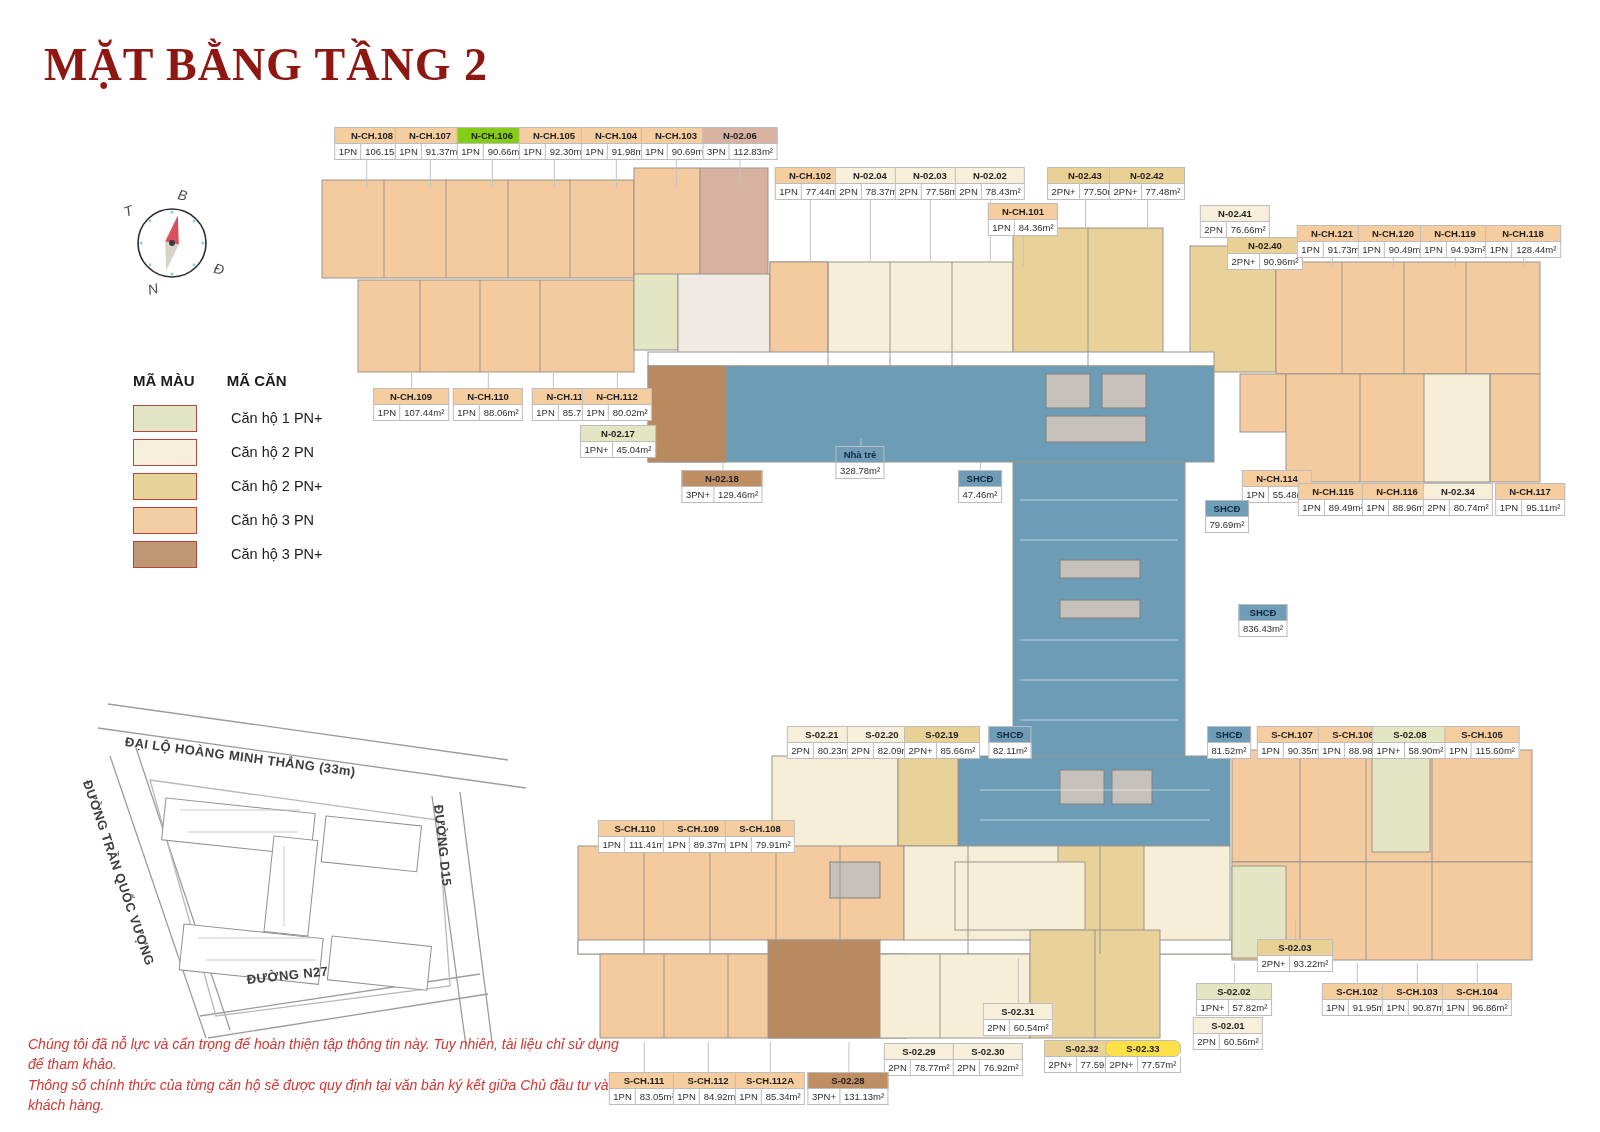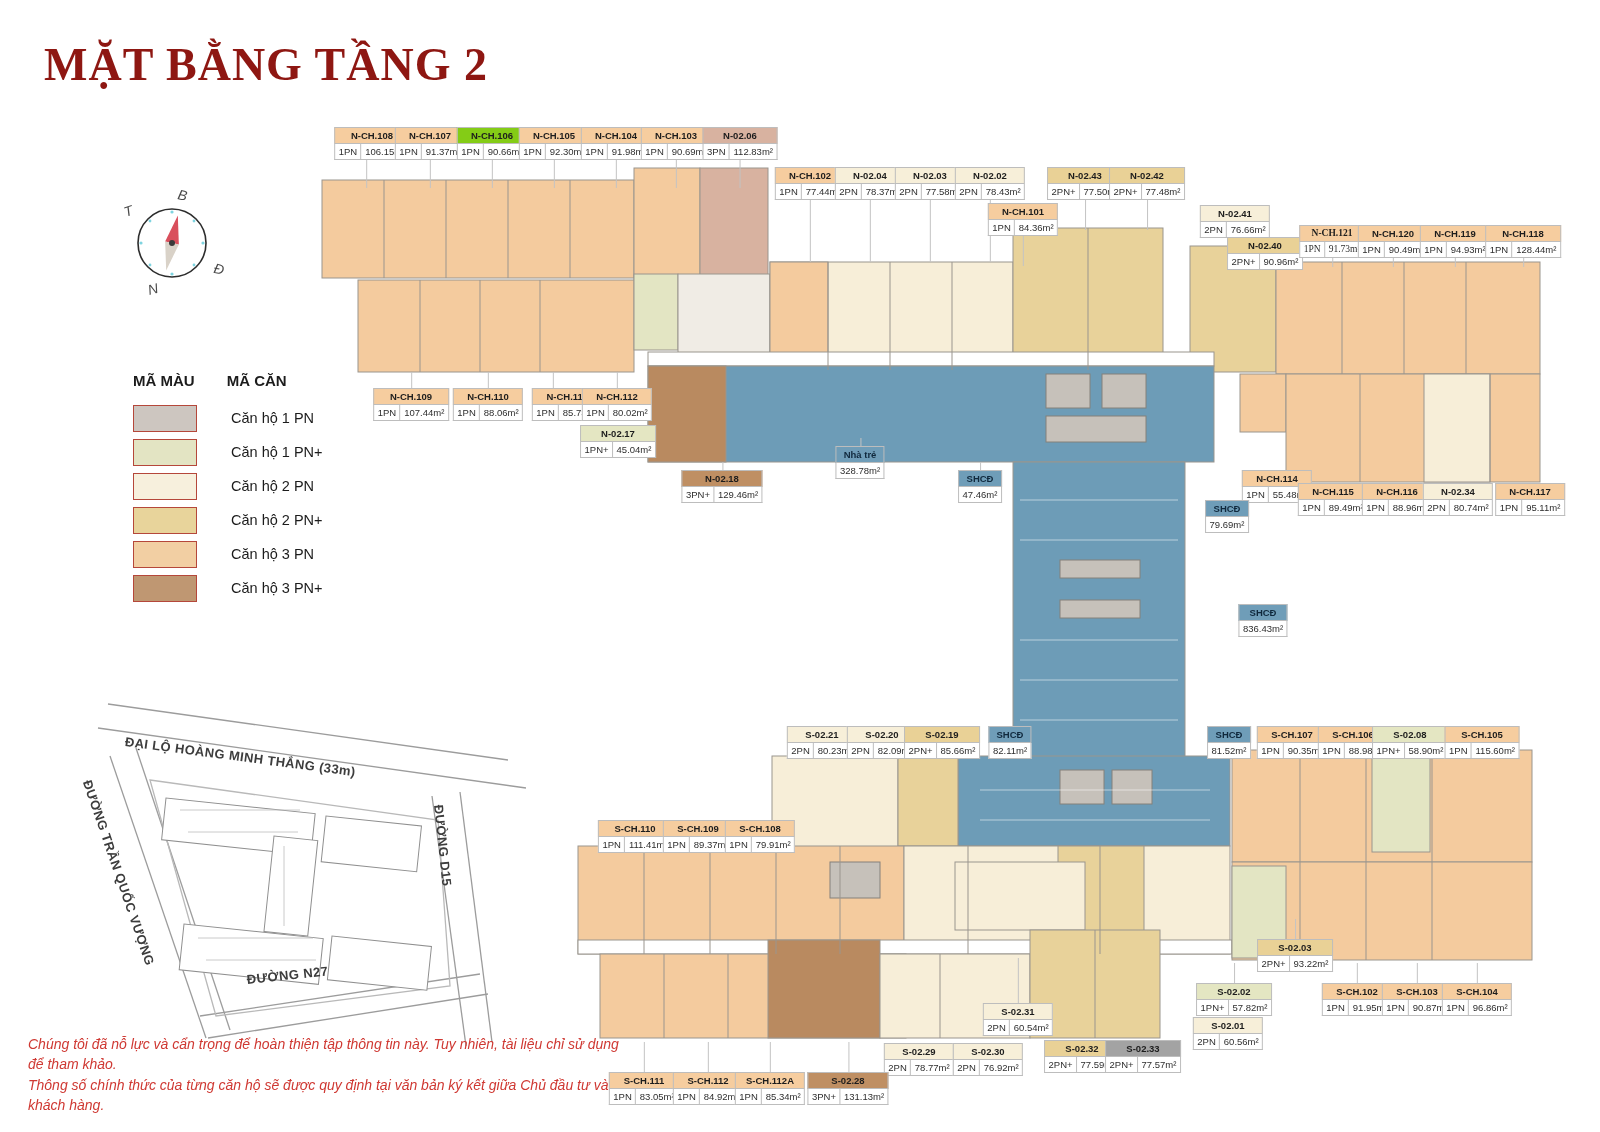--- a/index.html
+++ b/index.html
@@ -75,24 +75,20 @@
     <span class="c-w">T</span>
   </div>
 
   <div class="legend">
     <div class="legend-heads">
       <span>MÃ MÀU</span>
       <span>MÃ CĂN</span>
     </div>
     <div id="legend-rows">
         <div class="legend-row">
-          <div class="legend-sw" style="background: rgb(205, 198, 192);"></div>
-          <span class="legend-lb">Căn hộ 1 PN</span>
-        </div>
-        <div class="legend-row">
           <div class="legend-sw" style="background: rgb(227, 228, 195);"></div>
           <span class="legend-lb">Căn hộ 1 PN+</span>
         </div>
         <div class="legend-row">
           <div class="legend-sw" style="background: rgb(247, 240, 221);"></div>
           <span class="legend-lb">Căn hộ 2 PN</span>
         </div>
         <div class="legend-row">
           <div class="legend-sw" style="background: rgb(232, 212, 155);"></div>
           <span class="legend-lb">Căn hộ 2 PN+</span>
@@ -296,21 +292,21 @@
         </div>
         <div class="leader" style="top: 100%; height: 12px;"></div>
       </div>
       <div class="chip" style="left: 1265px; top: 237px;">
         <div class="chip-head" style="background: rgb(233, 209, 150);">N-02.40</div>
         <div class="chip-body">
           <span class="pn">2PN+</span>
           <span class="area">90.96m²</span>
         </div>
       </div>
-      <div class="chip" style="left: 1332px; top: 225px; font-family: Liberation Serif, serif;">
+      <div class="chip" style="left: 1332px; top: 225px;">
         <div class="chip-head" style="background: rgb(246, 205, 159);">N-CH.121</div>
         <div class="chip-body">
           <span class="pn">1PN</span>
           <span class="area">91.73m²</span>
         </div>
         <div class="leader" style="top: 100%; height: 9px;"></div>
       </div>
       <div class="chip" style="left: 1393px; top: 225px; text-align: center;">
         <div class="chip-head" style="background: rgb(246, 205, 159);">N-CH.120</div>
         <div class="chip-body">
@@ -595,21 +591,21 @@
         </div>
       </div>
       <div class="chip" style="left: 1082px; top: 1040px;">
         <div class="chip-head" style="background: rgb(233, 209, 150);">S-02.32</div>
         <div class="chip-body">
           <span class="pn">2PN+</span>
           <span class="area">77.59m²</span>
         </div>
       </div>
       <div class="chip" style="left: 1143px; top: 1040px;">
-        <div class="chip-head" style="background: #a3a3a3;">S-02.33</div>
+        <div class="chip-head" style="background: #fde047; border-radius: 7px;">S-02.33</div>
         <div class="chip-body">
           <span class="pn">2PN+</span>
           <span class="area">77.57m²</span>
         </div>
       </div>
       <div class="chip" style="left: 644px; top: 1072px;">
         <div class="chip-head" style="background: rgb(246, 205, 159);">S-CH.111</div>
         <div class="chip-body">
           <span class="pn">1PN</span>
           <span class="area">83.05m²</span>

